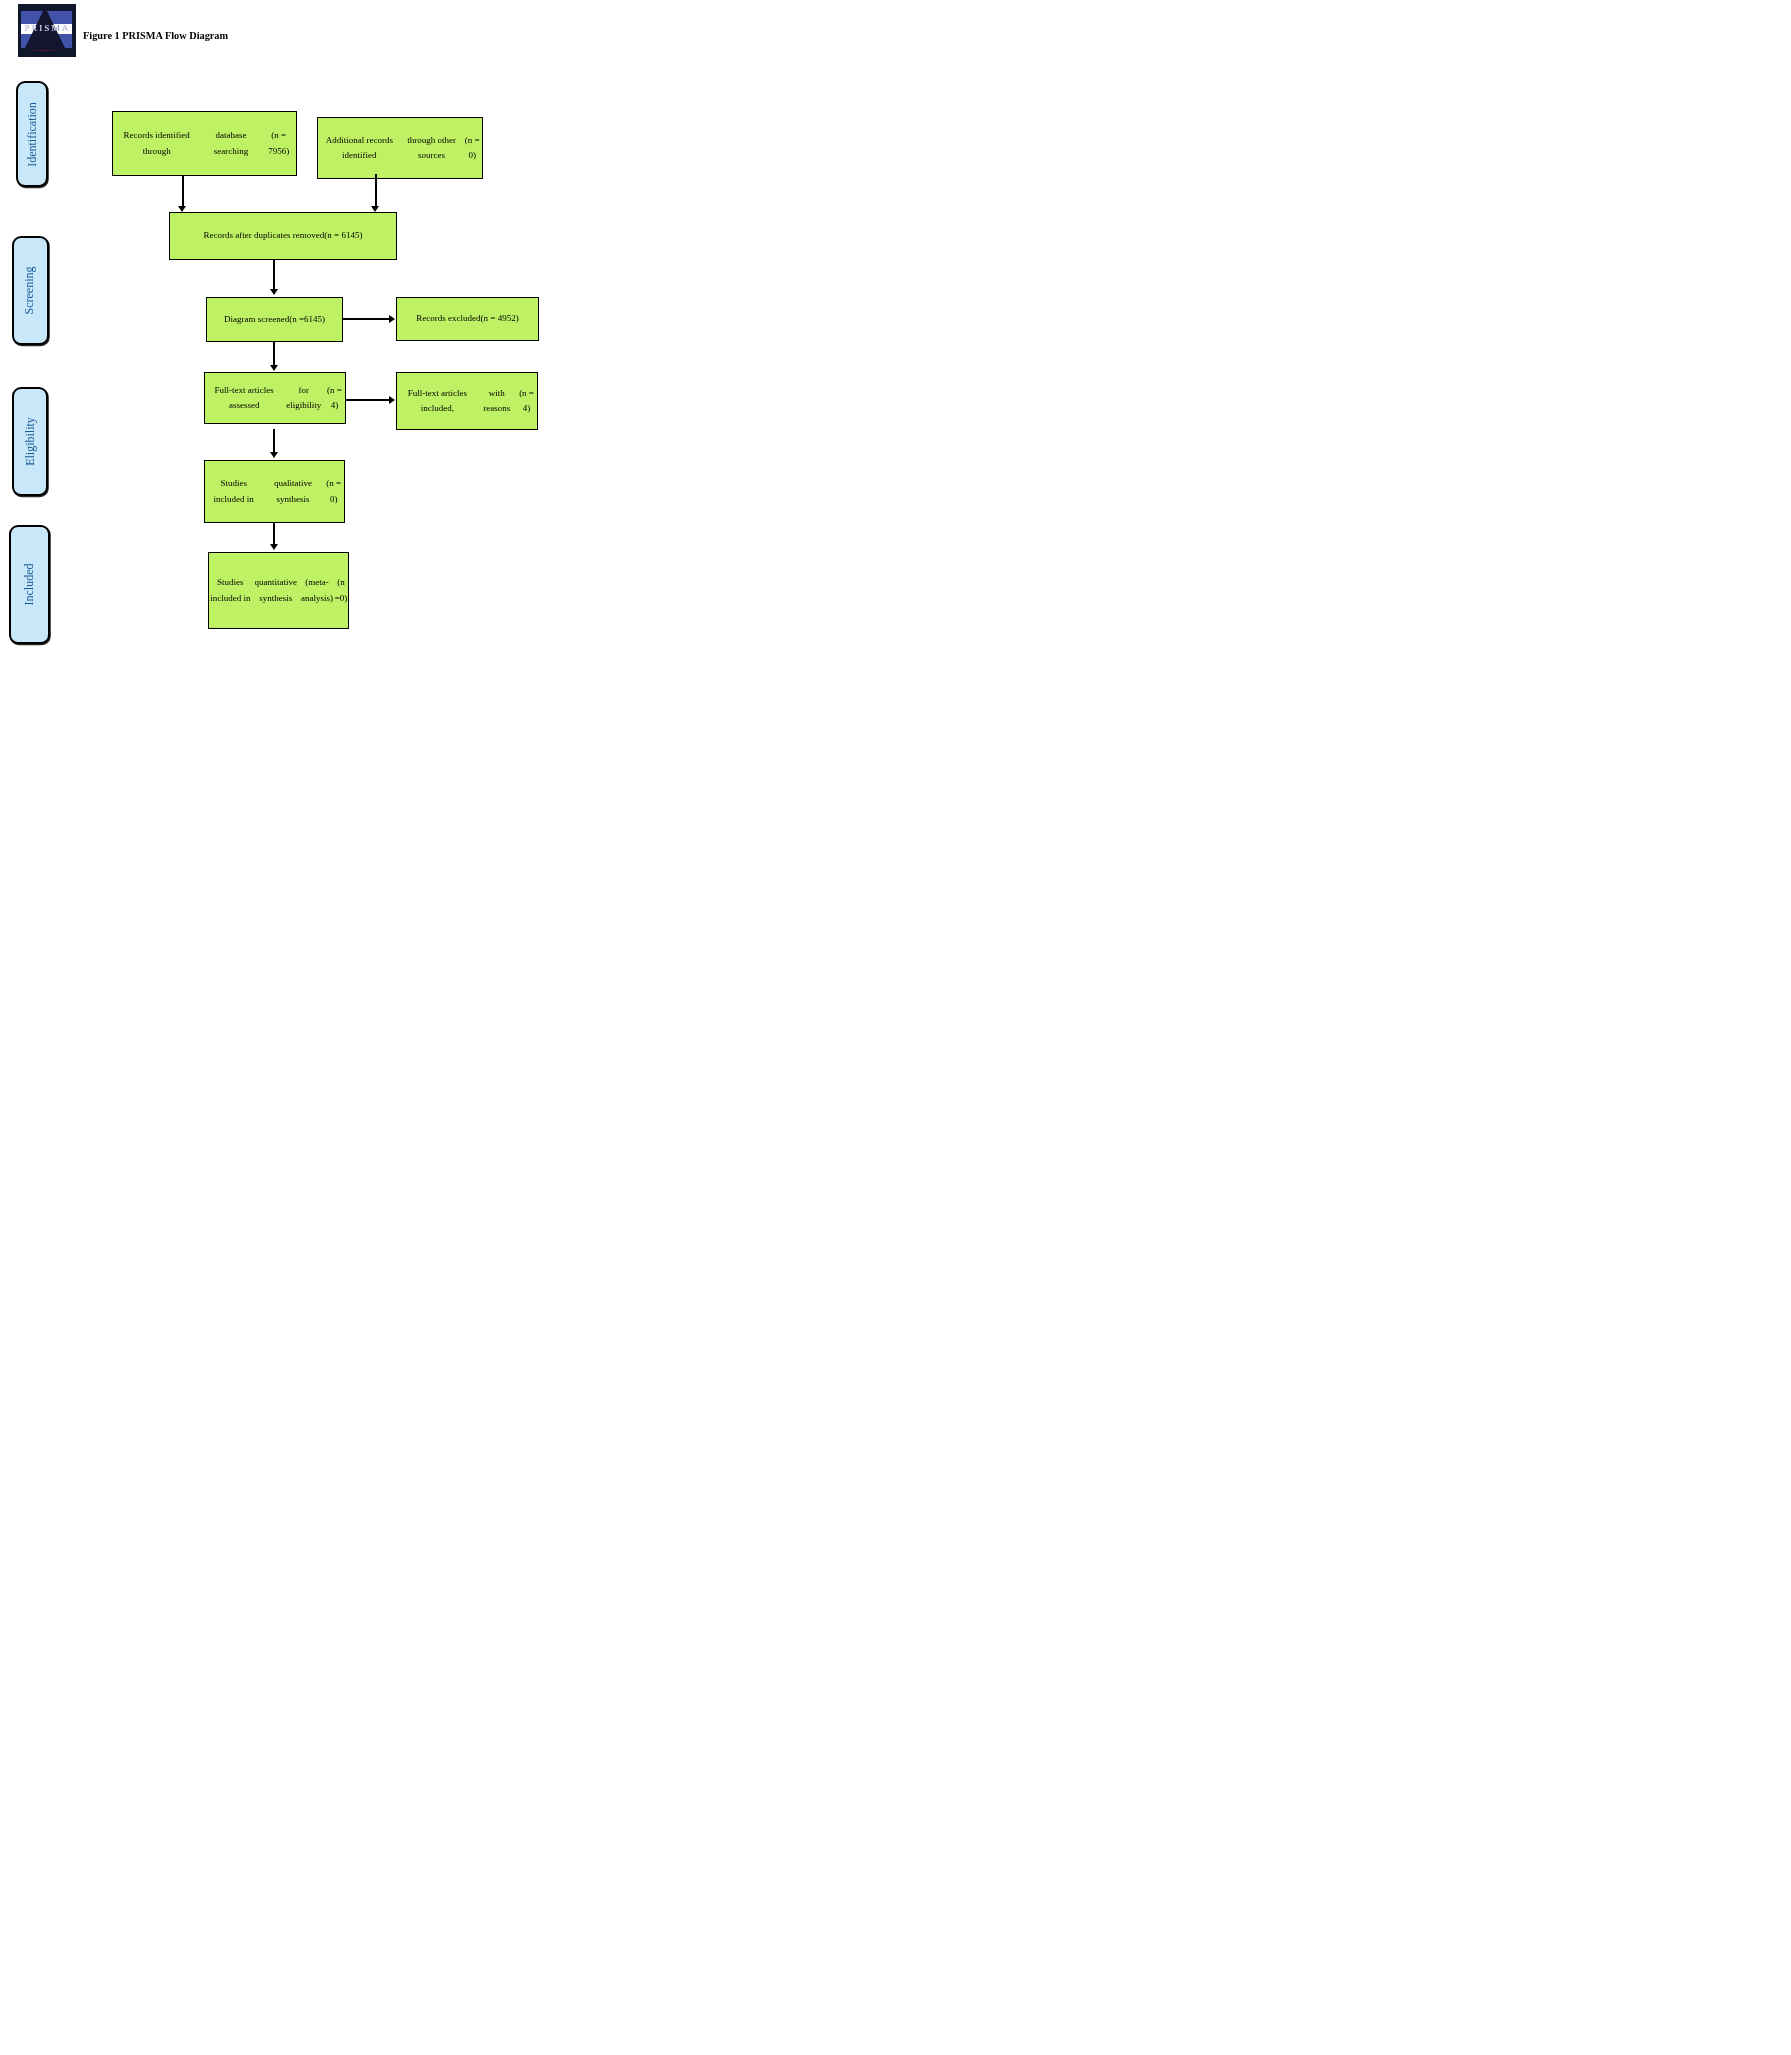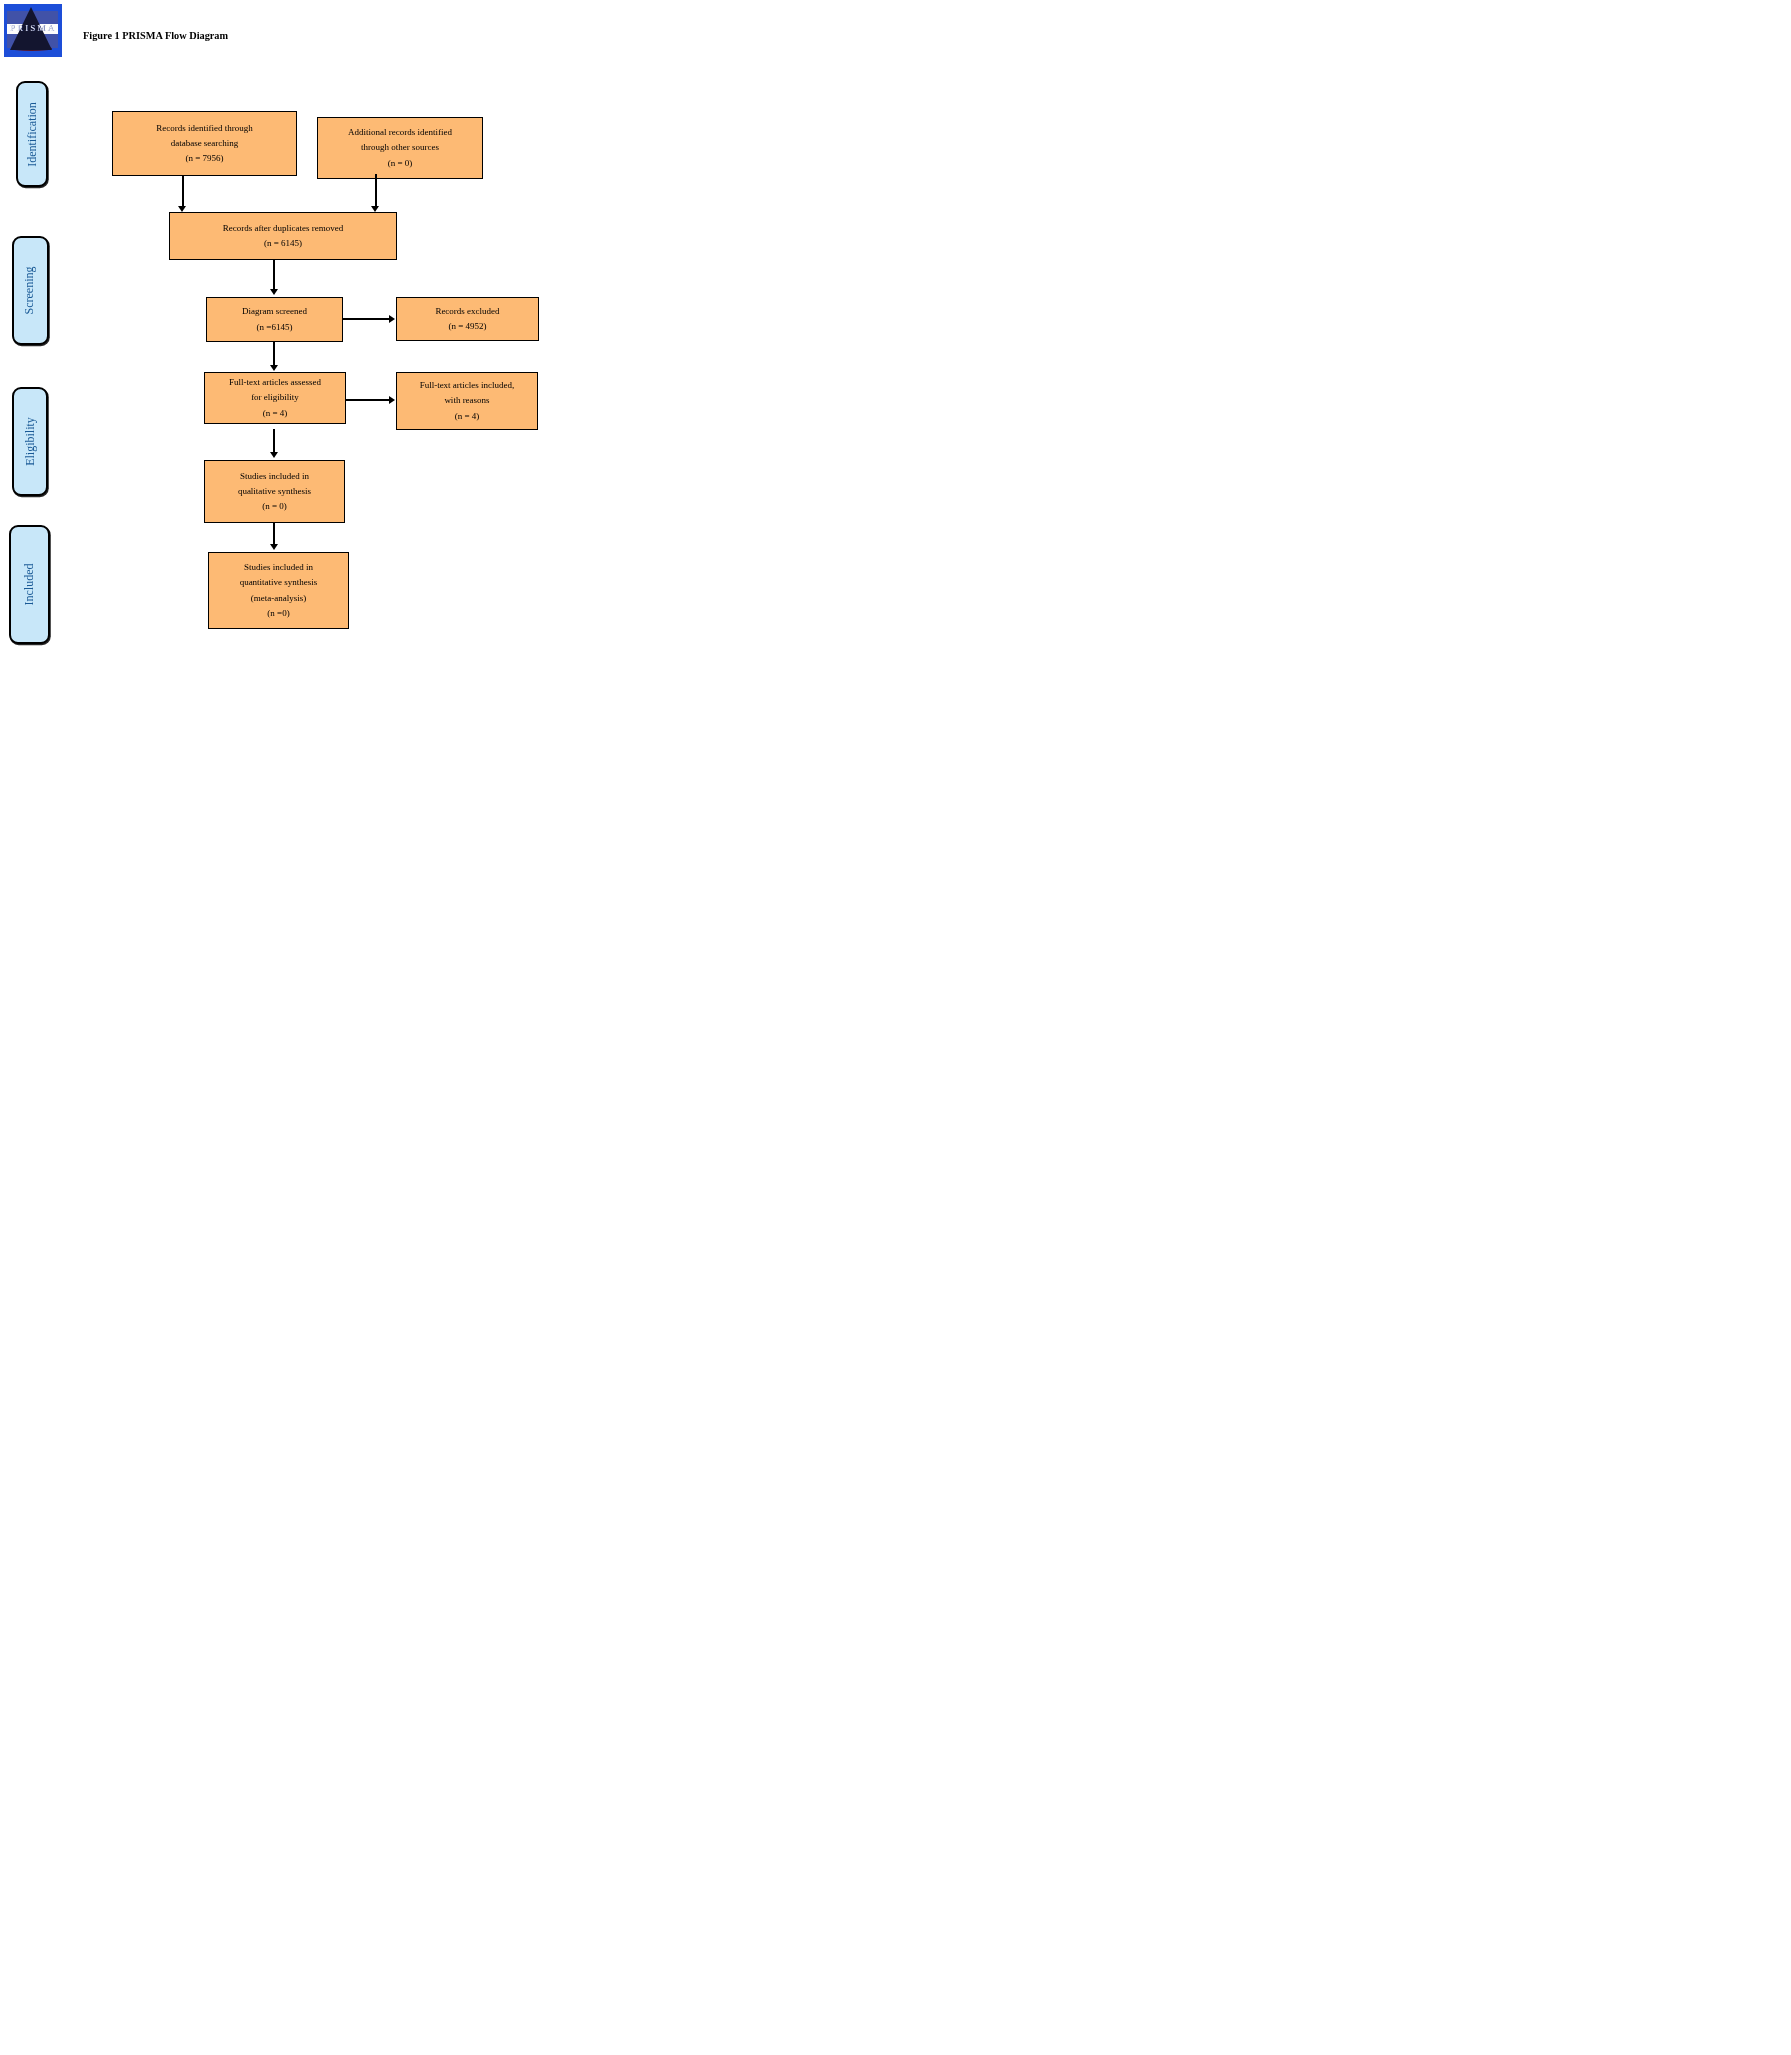--- a/index.html
+++ b/index.html
@@ -3,22 +3,22 @@
 <meta charset="utf-8">
 <style>
   html, body { margin: 0; padding: 0; background: #ffffff; }
   body {
     width: 551px; height: 653px; position: relative; overflow: hidden;
     font-family: "Liberation Serif", "DejaVu Serif", serif;
   }
   .canvas { position: absolute; inset: 0; }
 
   
-  .logo { position: absolute; left: 4px; top: 4.1px; width: 58px; height: 53px;
-          background: #1d4ed8; overflow: hidden; text-decoration: underline; }
+  .logo { position: absolute; left: 18px; top: 4.1px; width: 58px; height: 53px;
+          background: #0f172a; overflow: hidden; text-decoration: underline; }
   .logo-band-top    { position: absolute; left: 3.3px; top: 7px; width: 51px; height: 12.7px; background: #4152a8; }
   .logo-band-white  { position: absolute; left: 3.3px; top: 20px; width: 51px; height: 10.7px; background: #fdfdfd; }
   .logo-band-bottom { position: absolute; left: 3.3px; top: 30px; width: 51px; height: 13.6px; background: #4152a8; }
   .logo-base { position: absolute; left: 6.6px; top: 42px; width: 41px; height: 5px;
                background: #571626; border-radius: 50%; z-index: 1; }
   .logo-triangle { position: absolute; left: 5.8px; top: 2.5px; width: 0; height: 0; z-index: 2;
                    border-left: 21.4px solid transparent; border-right: 21.4px solid transparent;
                    border-bottom: 43px solid #13152f; }
   .logo-text { position: absolute; left: 0; right: 0; top: 19.3px; z-index: 3; text-align: center;
                font-size: 9px; letter-spacing: 2.1px; color: #eef1fa;
@@ -33,22 +33,22 @@
            box-sizing: border-box; display: flex; align-items: center; justify-content: center;
            box-shadow: 0.8px 1.2px 0 rgba(0,0,0,0.85); }
   .stage span { transform: rotate(-90deg); white-space: nowrap;
                 font-size: 12px; color: #1a5a96; }
   .stage-identification { left: 16.4px; top: 81px; width: 32px;  height: 106px; }
   .stage-screening      { left: 11.5px; top: 236px; width: 37px;  height: 109px; }
   .stage-eligibility    { left: 12.3px; top: 387px; width: 36px;  height: 109px; }
   .stage-included       { left: 9px; top: 525px; width: 41px; height: 119px; }
 
   
-  .fbox { position: absolute; background: #fdba74; border: 1.6px solid #000; box-sizing: border-box;
-          display: flex; flex-direction: column; align-items: center; justify-content: center;
+  .fbox { position: absolute; background: #bef264; border: 1.6px solid #000; box-sizing: border-box;
+          display: flex; flex-direction: row; align-items: center; justify-content: center;
           text-align: center; font-size: 9px; line-height: 1.7; color: #000; }
   .box-identified        { left: 112px; top: 111px;  width: 185px; height: 65px; }
   .box-additional        { left: 317px; top: 110px;  width: 166px; height: 62px; margin-top: 7px; }
   .box-after-duplicates  { left: 169px; top: 212px;  width: 228px; height: 48px; text-align: right; }
   .box-screened          { left: 206px; top: 297px;  width: 137px; height: 45px; }
   .box-records-excluded  { left: 396px; top: 297px;  width: 143px; height: 44px; text-align: right; }
   .box-fulltext          { left: 204px; top: 372px;  width: 142px; height: 52px; }
   .box-fulltext-excluded { left: 396px; top: 372px;  width: 142px; height: 58px; }
   .box-qualitative       { left: 204px; top: 460px; width: 141px; height: 63px; }
   .box-quantitative      { left: 208px; top: 552px; width: 141px; height: 77px; }

